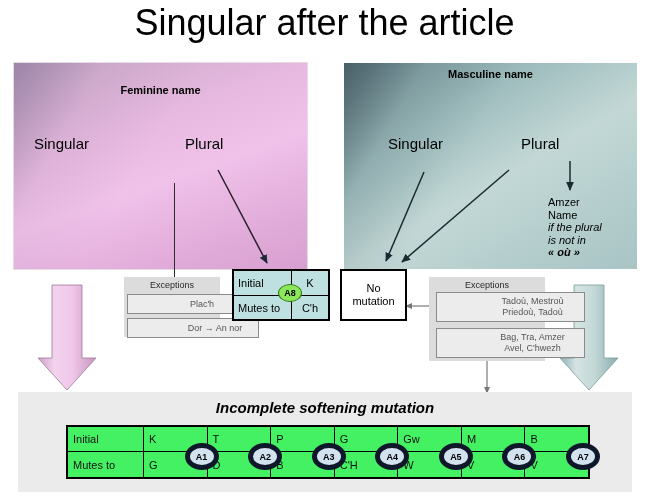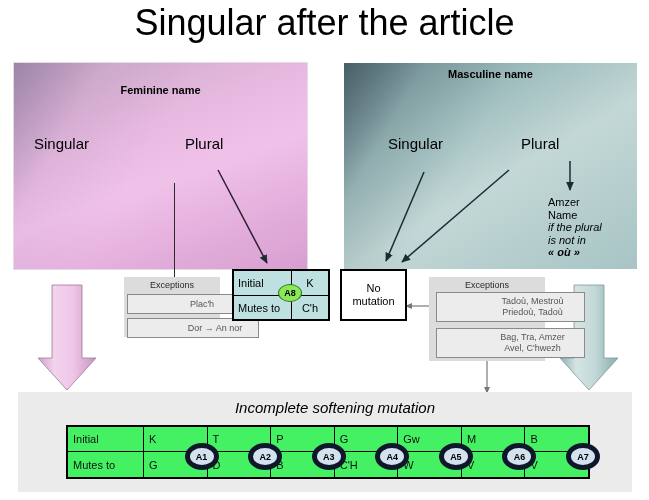--- a/index.html
+++ b/index.html
@@ -121,22 +121,22 @@
     display:flex;align-items:center;justify-content:center;
     text-align:center;font-size:11px;color:#000;line-height:13px;
   }
 
   
   #bottom-panel{
     position:absolute;left:18px;top:392px;width:614px;height:100px;
     background:#ebebeb;
   }
   #bottom-title{
-    position:absolute;left:10px;top:7px;width:100%;text-align:center;
-    font-style:italic;font-size:15px;color:#000;
+    position:absolute;left:0;top:7px;width:100%;text-align:center;
+    font-style:italic;font-size:15px;color:#000;font-weight:bold;
   }
   #green-table{
     position:absolute;left:66px;top:425px;width:520px;height:50px;
     border:2px solid #000;background:#44f163;display:flex;
   }
   .gt-col{
     border-right:1px solid #000;box-sizing:border-box;
     display:flex;flex-direction:column;position:relative;
   }
   .gt-col:last-child{border-right:0;}

